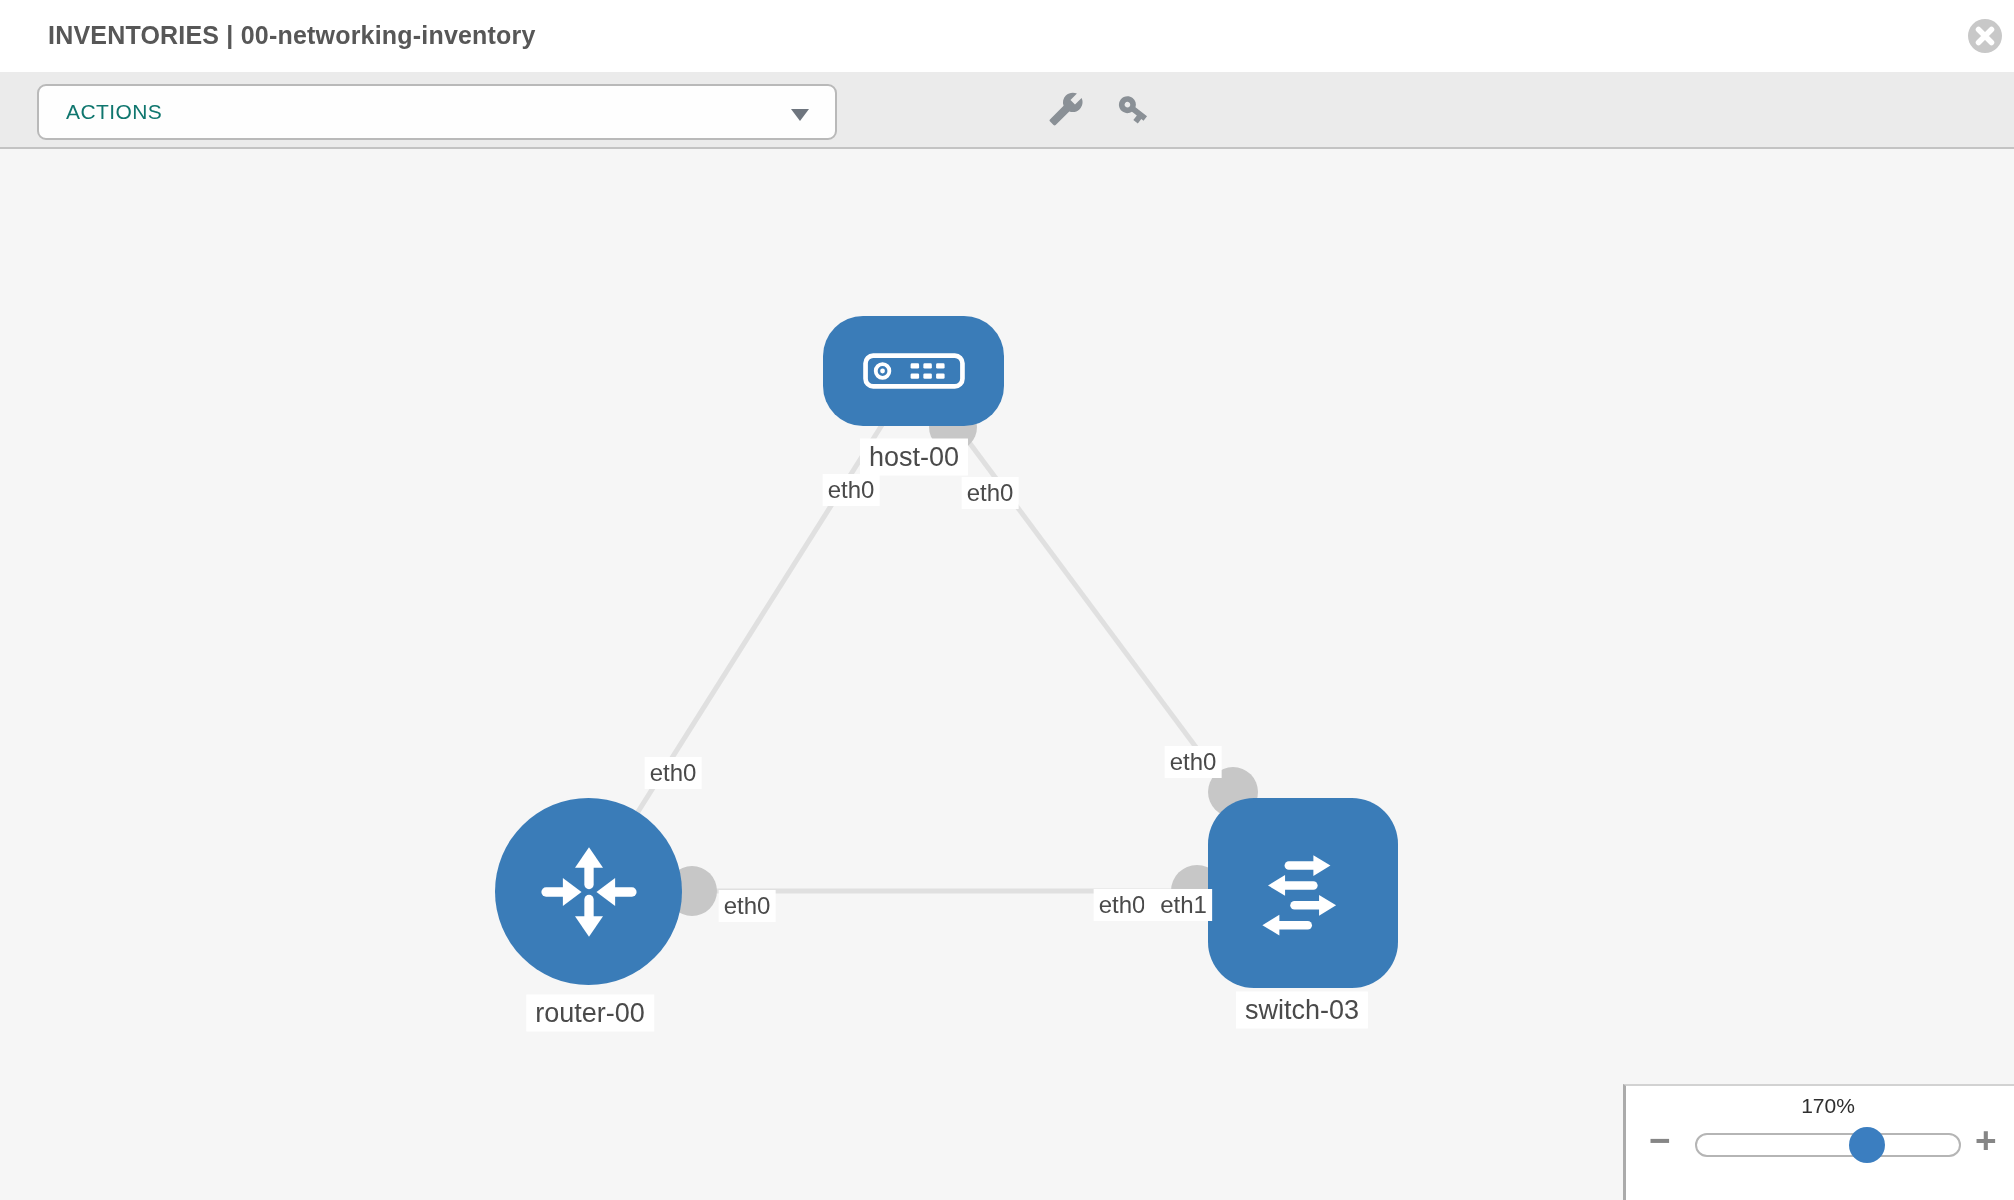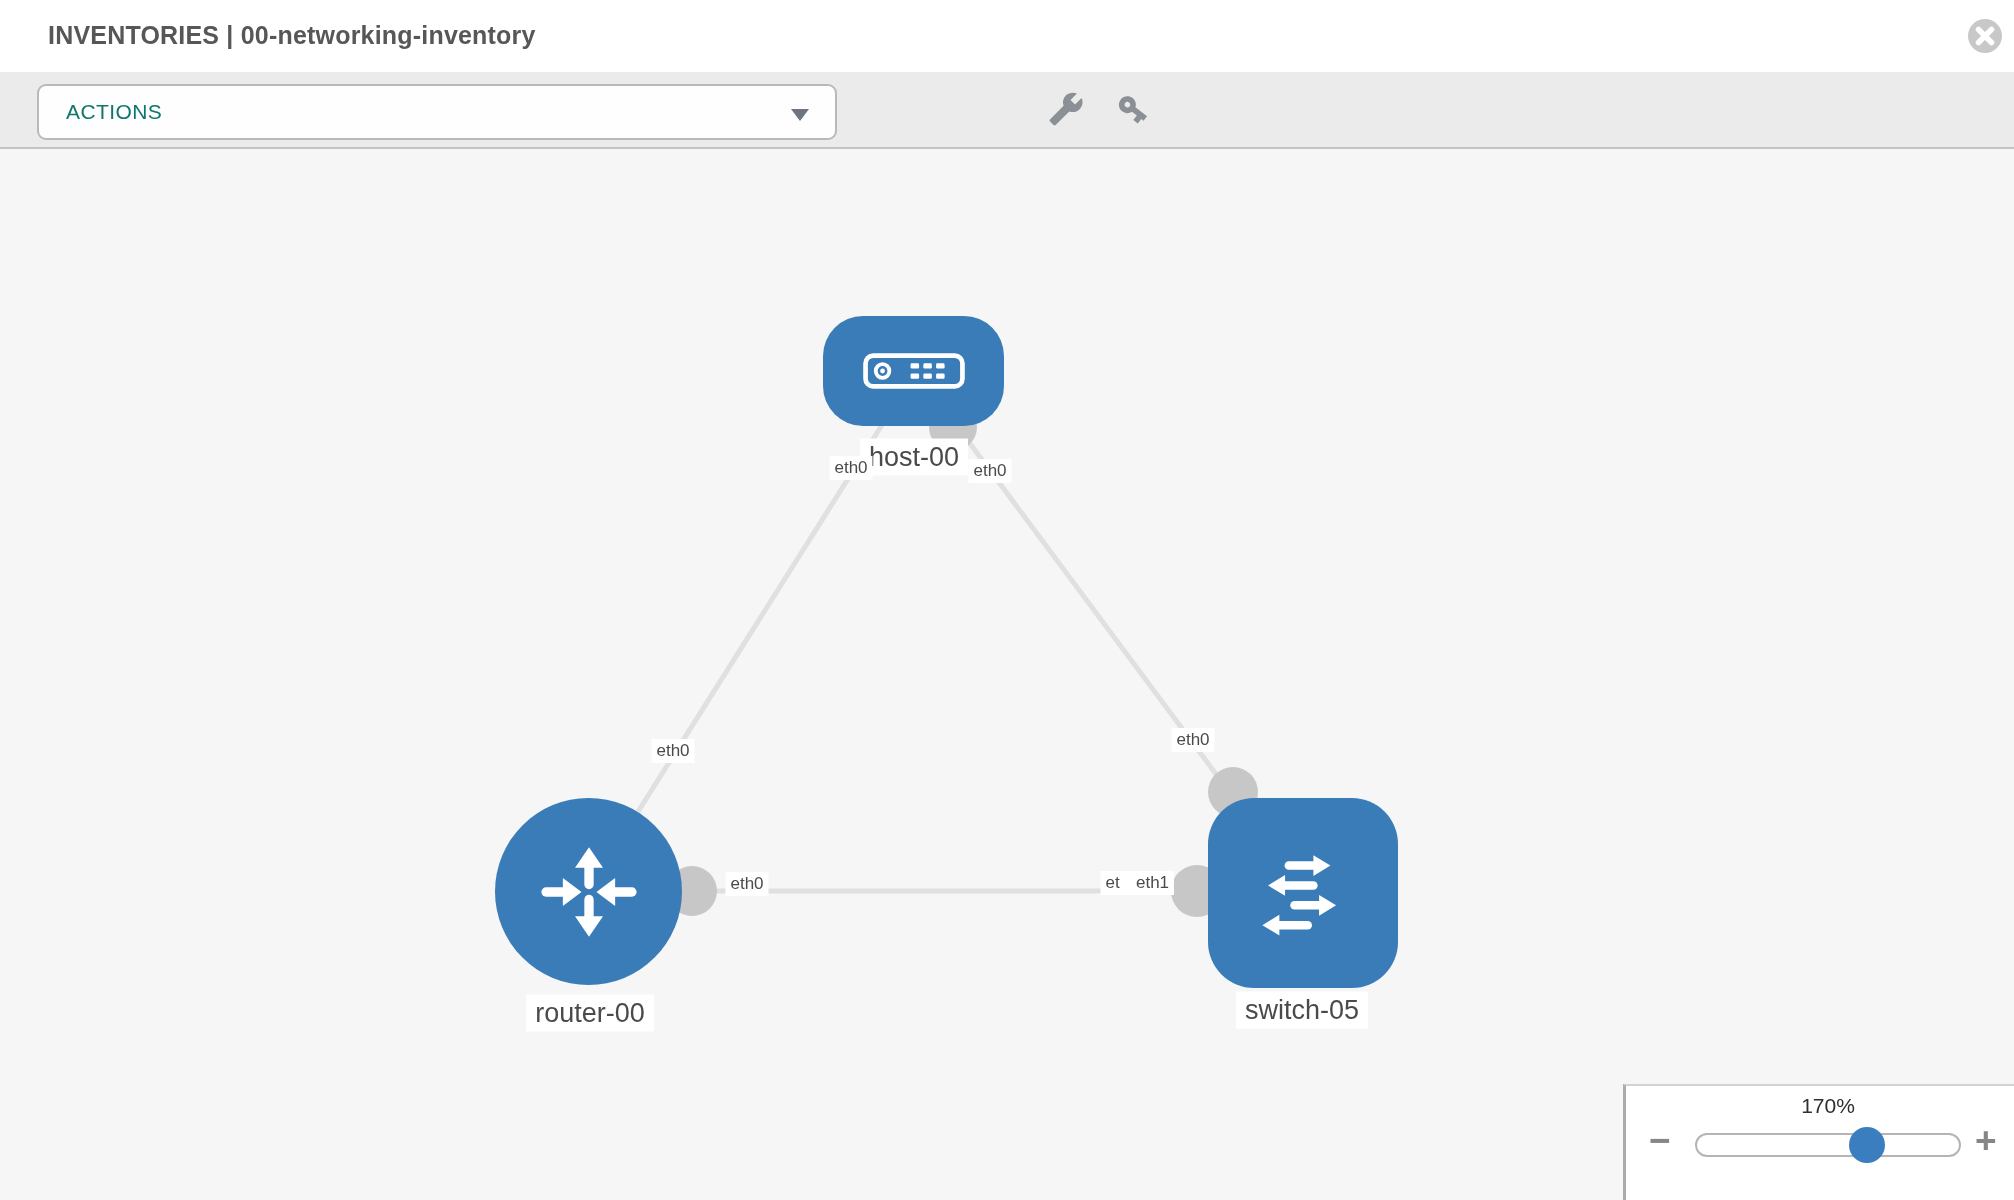--- a/index.html
+++ b/index.html
@@ -29,21 +29,21 @@
   .canvas { position:absolute; left:0; top:149px; width:2014px; height:1051px; background:#f6f6f6; overflow:hidden; }
   .edges { position:absolute; left:0; top:0; }
 
   .node { position:absolute; background:#3a7cb8; display:flex; align-items:center; justify-content:center; cursor:pointer; }
   .node-host { left:823px; top:167px; width:181px; height:110px; border-radius:40px; }
   .node-router { left:495px; top:649px; width:187px; height:187px; border-radius:50%; }
   .node-switch { left:1208px; top:649px; width:190px; height:190px; border-radius:46px; }
 
   .chip { position:absolute; transform:translate(-50%,-50%); background:#fff; color:#4a4a4a; white-space:nowrap; z-index:5; }
   .chip-node { font-size:27px; padding:3px 9px; }
-  .chip-eth { font-size:17px; padding:2px 5px; }
+  .chip-eth { font-size:24px; padding:2px 5px;margin-top:22px; }
   .chip-back { z-index:4; }
   .chip-front { z-index:6; }
 
   
   .zoom-panel { position:absolute; right:0; bottom:0; width:391px; height:116px; background:#fff; border-left:3px solid #ababab; border-top:2px solid #d2d2d2; }
   .zoom-level { position:absolute; left:69px; top:8px; width:266px; text-align:center; font-size:21px; color:#2f2f2f; }
   .zoom-minus, .zoom-plus { position:absolute; top:36px; font-size:37px; font-weight:700; color:#868686; background:transparent; border:none; cursor:pointer; line-height:1; }
   .zoom-minus { left:23px; }
   .zoom-plus { left:349px; }
   .zoom-track { position:absolute; left:69px; top:47px; width:266px; height:24px; background:#fff; border:2px solid #b5b5b5; border-radius:12px; cursor:pointer; }
@@ -135,29 +135,29 @@
           <line x1="46" y1="68" x2="76" y2="68"></line>
             <polygon points="90,68 72,57 72,79" stroke="none"></polygon>
           <line x1="60" y1="89" x2="26" y2="89"></line>
             <polygon points="12,89 30,78 30,100" stroke="none"></polygon>
         </g>
       </svg>
     </div>
 
     <div class="chip chip-node" style="left:914px; top:308px;">host-00</div>
     <div class="chip chip-node" style="left:590px; top:864px;">router-00</div>
-    <div class="chip chip-node" style="left:1302px; top:861px;">switch-05</div>
+    <div class="chip chip-node" style="left:1302px; top:861px;">switch-03</div>
 
     <div class="chip chip-eth" style="left:851px; top:319px;">eth0</div>
     <div class="chip chip-eth" style="left:673px; top:602px;">eth0</div>
     <div class="chip chip-eth" style="left:990px; top:322px;">eth0</div>
     <div class="chip chip-eth" style="left:1193px; top:591px;">eth0</div>
     <div class="chip chip-eth" style="left:747px; top:735px;">eth0</div>
     <div class="chip chip-eth chip-back" style="left:1122px; top:734px;">eth0</div>
-    <div class="chip chip-eth chip-front" style="left:1147px; top:734px;padding-left:16px;">eth1</div>
+    <div class="chip chip-eth chip-front" style="left:1178px; top:734px;padding-left:16px;">eth1</div>
 
     <div class="zoom-panel">
       <div class="zoom-level">170%</div>
       <button class="zoom-minus">−</button>
       <div class="zoom-track">
         <div class="zoom-knob"></div>
       </div>
       <button class="zoom-plus">+</button>
     </div>
 

